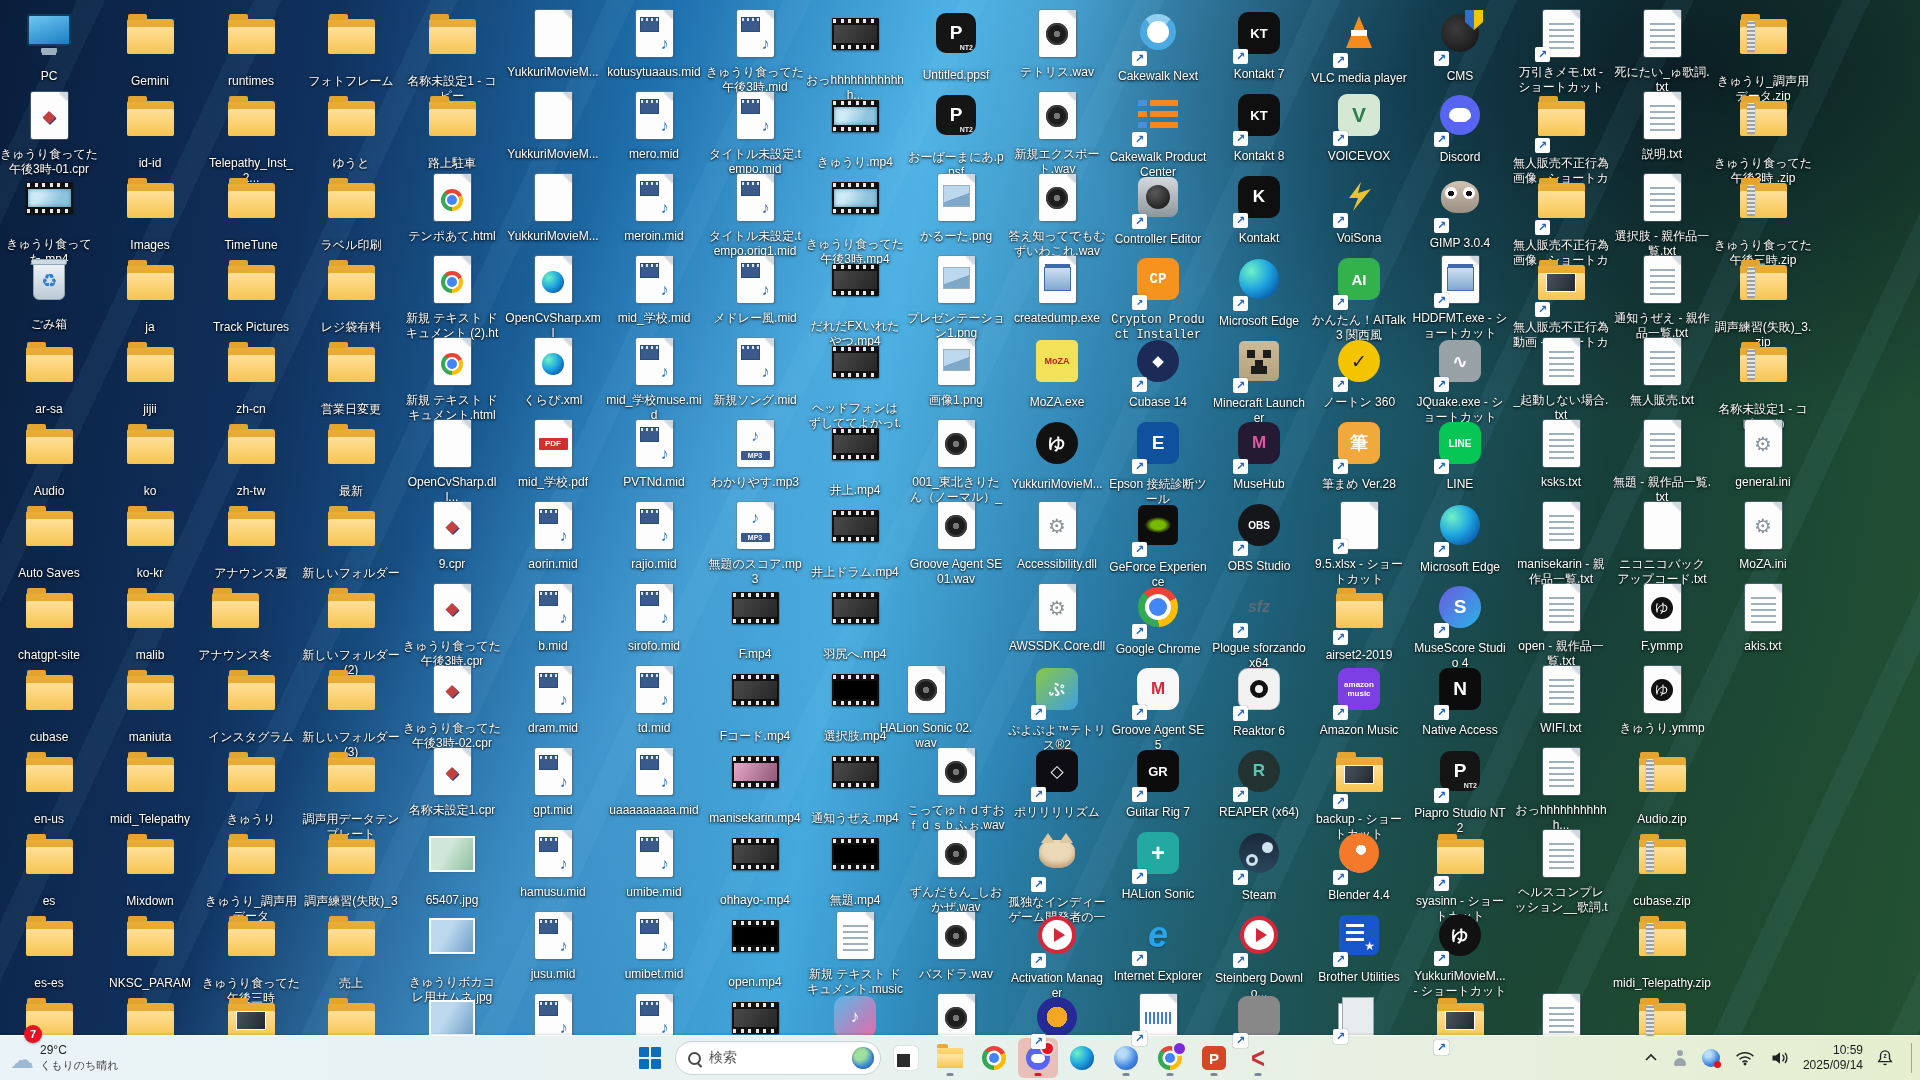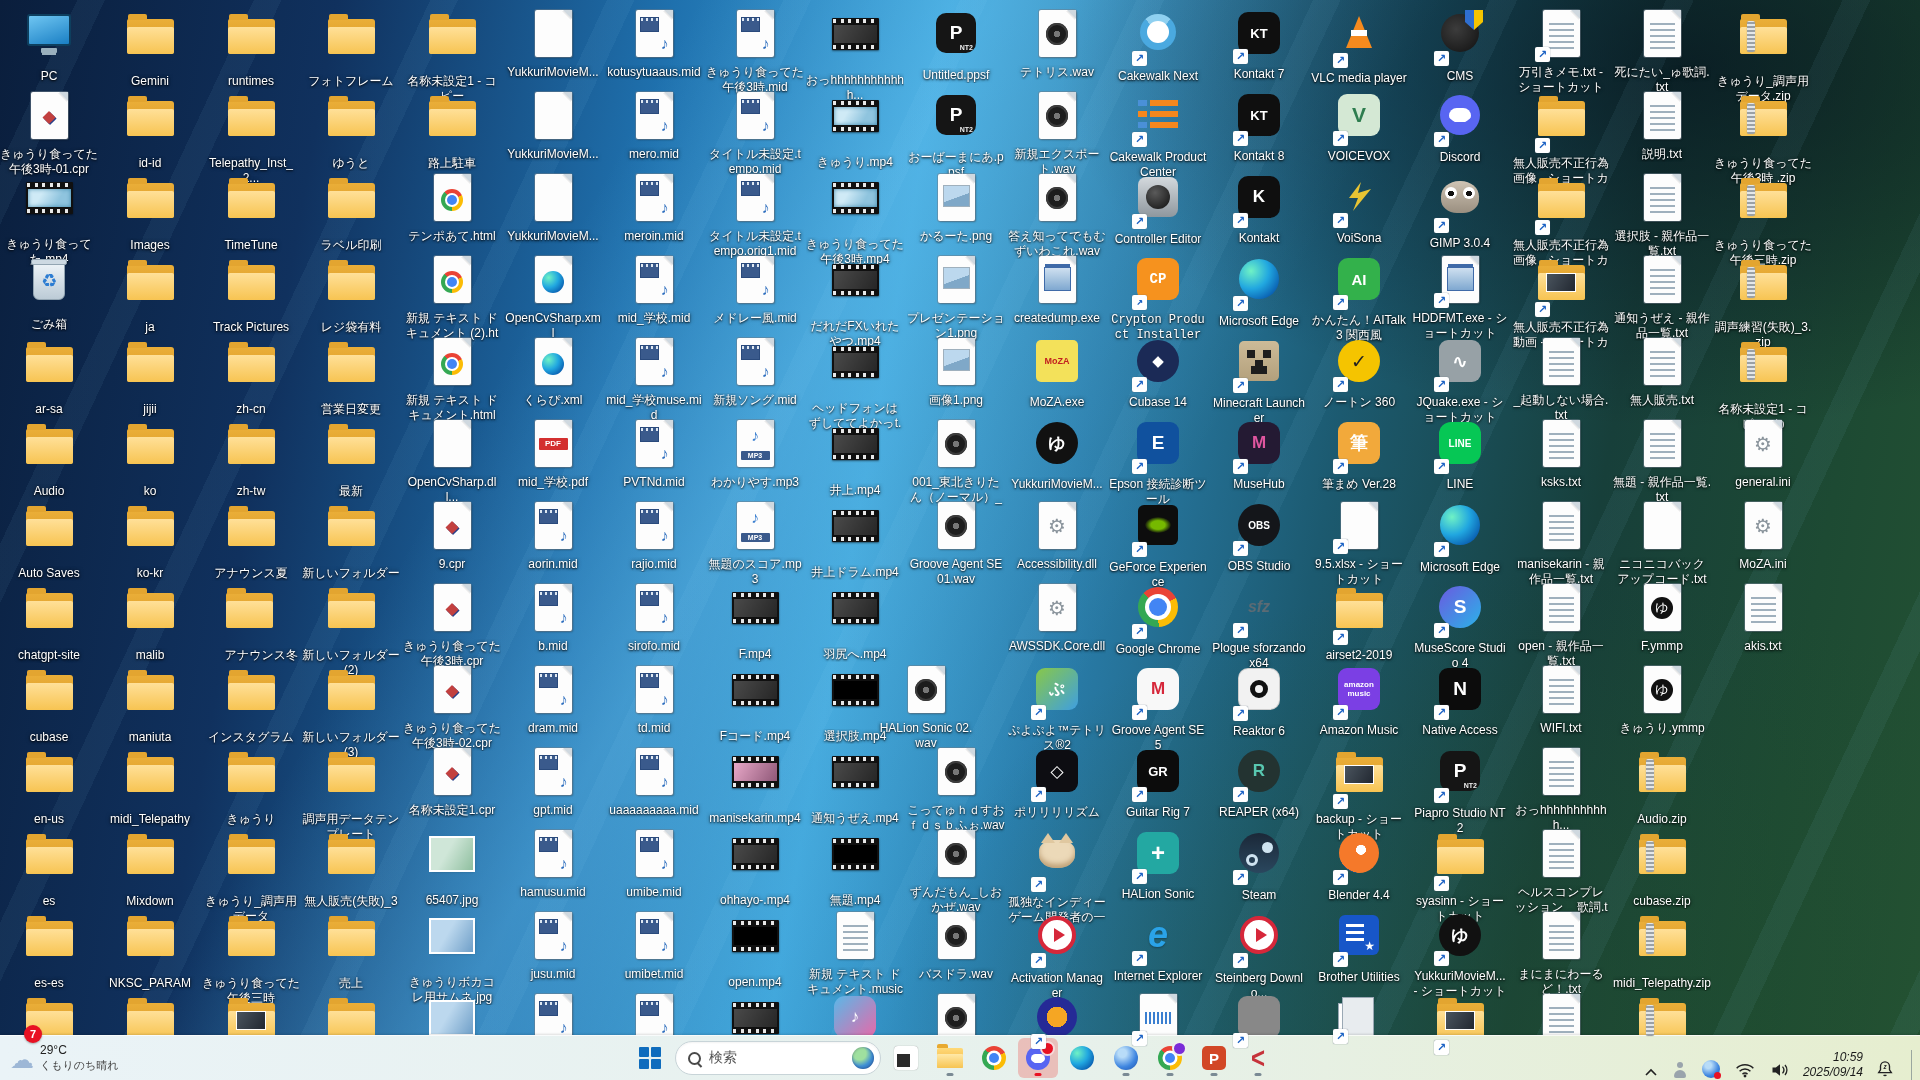--- a/index.html
+++ b/index.html
@@ -154,21 +154,21 @@
   .tbicon-folder::after{content:"";position:absolute;left:0;right:0;bottom:0;height:14px;background:linear-gradient(#ffe9a8,#f7c452);border-radius:1px;}
   .tbicon-chrome{width:24px;height:24px;border-radius:50%;background:conic-gradient(from -45deg,#ea4335 0 30%,#fbbc05 0 62%,#34a853 0 100%);position:relative;}
   .tbicon-chrome::after{content:"";position:absolute;inset:7px;border-radius:50%;background:#4285f4;box-shadow:0 0 0 2.5px #fff;}
   .tbicon-disc{width:24px;height:24px;border-radius:50%;background:#5865F2;position:relative;}
   .tbicon-disc::after{content:"";position:absolute;left:5px;top:8px;width:14px;height:9px;background:#fff;border-radius:6px;clip-path:polygon(0 15%,18% 0,82% 0,100% 15%,100% 70%,75% 100%,25% 100%,0 70%);}
   .tbicon-edge{width:24px;height:24px;border-radius:50%;background:radial-gradient(circle at 30% 30%,#6ff2c5 0%,#21a7e0 45%,#0b63b4 78%,#084a8c 100%);}
   .tbicon-sphere{width:24px;height:24px;border-radius:50%;background:radial-gradient(circle at 35% 30%,#b8dcf8 0 18%,#3f86e0 60%,#1b4fa8 100%);}
   .tbicon-ppt{width:24px;height:24px;border-radius:5px;background:#d24726;color:#fff;font-weight:bold;font-size:15px;display:flex;align-items:center;justify-content:center;}
   .tbicon-cubase{color:#c6333b;font-size:24px;font-weight:bold;line-height:1;transform:scaleY(1.2);}
   .discord-active{background:rgba(235,150,145,.55);}
-  #tray{position:absolute;right:8px;top:0;height:44px;display:flex;align-items:flex-end;gap:11px;font-style:italic;}
+  #tray{position:absolute;right:8px;top:0;height:44px;display:flex;align-items:center;gap:11px;}
   .trbtn{display:flex;align-items:center;justify-content:center;cursor:pointer;padding:2px;border-radius:4px;}
   .person{width:14px;height:16px;position:relative;}
   .person::before{content:"";position:absolute;left:4px;top:0;width:6px;height:6px;border-radius:50%;background:#9aa4ac;}
   .person::after{content:"";position:absolute;left:1px;bottom:0;width:12px;height:8px;border-radius:6px 6px 2px 2px;background:#9aa4ac;}
   .traysphere{width:18px;height:18px;border-radius:50%;background:radial-gradient(circle at 35% 30%,#b8dcf8 0 18%,#3f86e0 60%,#1b4fa8 100%);position:relative;}
   .traysphere::after{content:"";position:absolute;right:-1px;bottom:-1px;width:7px;height:7px;border-radius:50%;background:#e81123;}
   #clock{text-align:right;font-size:12px;line-height:15px;color:#1a1a1a;cursor:pointer;}
   .showdesk{width:1px;height:30px;background:#9aa79f;margin-left:4px;}
 </style>
 </head>
@@ -1107,21 +1107,21 @@
         <div class="fold"></div>
       </div>
       <div class="lbl">chatgpt-site</div>
     </div>
     <div class="tile" style="left: 101px; top: 582px;">
       <div class="ic">
         <div class="fold"></div>
       </div>
       <div class="lbl">malib</div>
     </div>
-    <div class="tile" style="left: 200px; top: 582px; text-align: right;">
+    <div class="tile" style="left: 186px; top: 582px;">
       <div class="ic">
         <div class="fold"></div>
       </div>
       <div class="lbl">アナウンス冬</div>
     </div>
     <div class="tile" style="left: 302px; top: 582px;">
       <div class="ic">
         <div class="fold"></div>
       </div>
       <div class="lbl">新しいフォルダー (2)</div>
@@ -1498,21 +1498,21 @@
     <div class="tile" style="left: 202px; top: 828px;">
       <div class="ic">
         <div class="fold"></div>
       </div>
       <div class="lbl">きゅうり_調声用データ</div>
     </div>
     <div class="tile" style="left: 302px; top: 828px;">
       <div class="ic">
         <div class="fold"></div>
       </div>
-      <div class="lbl">無人販売(失敗)_3</div>
+      <div class="lbl">調声練習(失敗)_3</div>
     </div>
     <div class="tile" style="left: 403px; top: 828px;">
       <div class="ic">
         <div class="photo"></div>
       </div>
       <div class="lbl">65407.jpg</div>
     </div>
     <div class="tile" style="left: 504px; top: 828px;">
       <div class="ic">
         <div class="file">
@@ -1705,28 +1705,20 @@
         <span class="sc">↗</span>
       </div>
       <div class="lbl">Brother Utilities</div>
     </div>
     <div class="tile" style="left: 1411px; top: 910px;">
       <div class="ic">
         <div class="app" style="background:#111;color:#fff;font-size:17px;border-radius:50%;">ゆ</div>
         <span class="sc">↗</span>
       </div>
       <div class="lbl">YukkuriMovieM... - ショートカット</div>
-    </div>
-    <div class="tile" style="left: 1512px; top: 910px;">
-      <div class="ic">
-        <div class="file">
-          <div class="tlines"></div>
-        </div>
-      </div>
-      <div class="lbl">まにまにわーるど！.txt</div>
     </div>
     <div class="tile" style="left: 1613px; top: 910px;">
       <div class="ic">
         <div class="fold">
           <div class="zipper"></div>
         </div>
       </div>
       <div class="lbl">midi_Telepathy.zip</div>
     </div>
     <div class="tile" style="left: 0px; top: 992px;">

